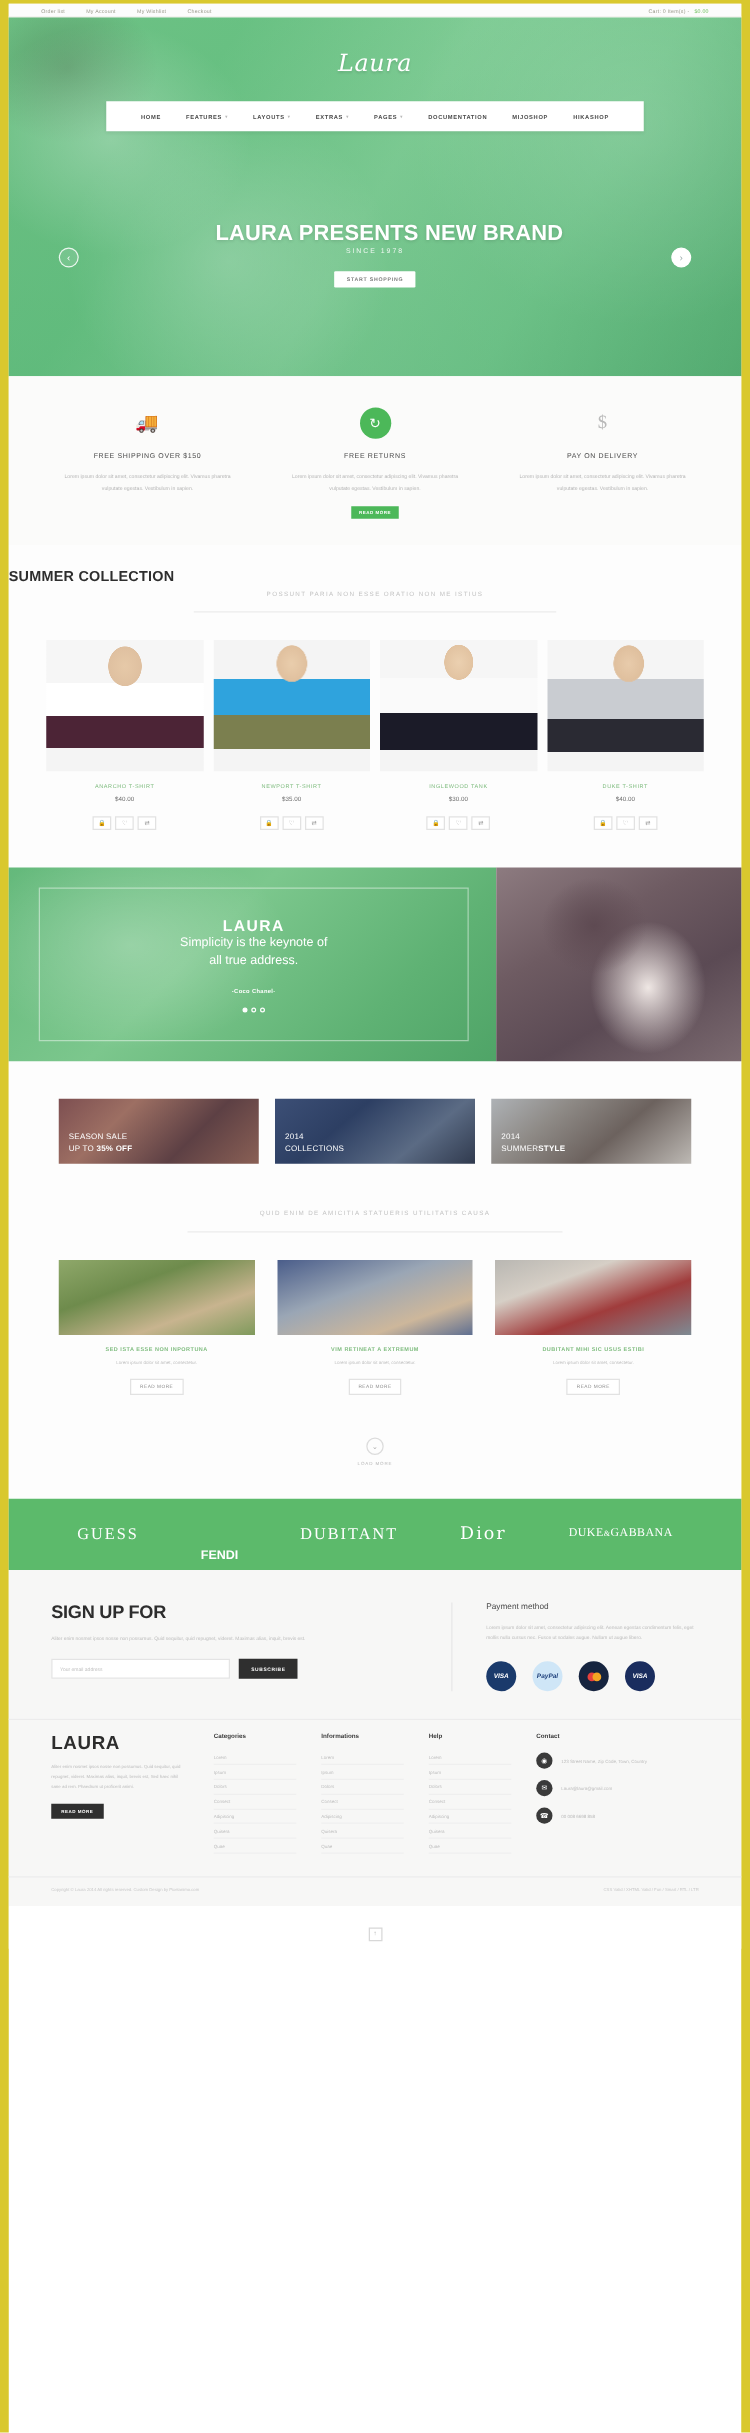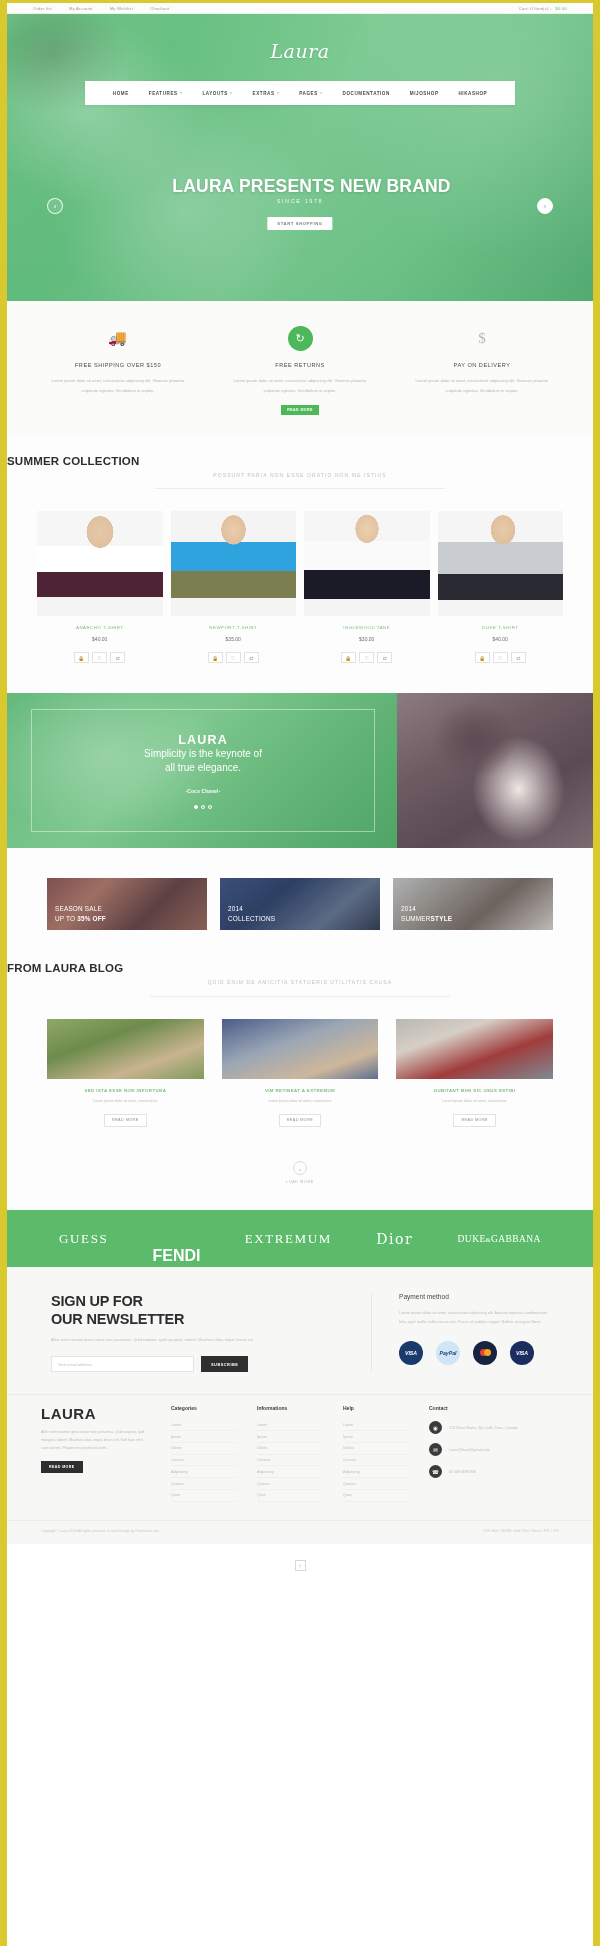--- a/index.html
+++ b/index.html
@@ -209,27 +209,27 @@
 
   
   .brands {
     height: 57px; background: #5cba6b; display: flex;
     align-items: center; justify-content: space-around; padding: 0 30px;
   }
   .brand {
     color: #fff; font-family: "Liberation Serif", serif;
     font-size: 13px; letter-spacing: 1.6px; white-space: nowrap;
   }
-  .brand.f { font-family: "Liberation Sans", sans-serif; font-weight: bold; font-size: 16px; letter-spacing: 0; margin-top: 35px; }
+  .brand.f { font-family: "Liberation Sans", sans-serif; font-weight: bold; font-size: 10px; letter-spacing: 0; margin-top: 35px; }
   .brand.d { font-family: "DejaVu Serif", serif; font-size: 14px; }
   .brand.dg { font-size: 9.5px; letter-spacing: .4px; }
   .brand.dg i { font-style: normal; font-size: 6.5px; }
 
   
-  .newsletter { background: #f7f7f6; padding: 26px 44px 22px; display: flex; gap: 30px; }
+  .newsletter { background: #f7f7f6; padding: 26px 34px 22px; display: flex; gap: 30px; }
   .nl-left { flex: 0 0 290px; }
   .nl-head { font-size: 14.5px; font-weight: bold; color: #2d2d2d; line-height: 1.22; letter-spacing: -.2px; }
   .nl-body { font-size: 3.9px; color: #bcbcbc; line-height: 2.3; margin-top: 8px; }
   .nl-form { display: flex; gap: 7px; margin-top: 11px; align-items: stretch; }
   .nl-input {
     flex: 0 0 143px; height: 16px; background: #fff; border: 1px solid #e4e4e4;
     font-size: 4px; color: #c0c0c0; display: flex; align-items: center; padding: 0 6px;
   }
   .nl-btn {
     background: #2f2f2f; color: #fff; font-size: 3.9px; font-weight: bold;
@@ -425,21 +425,21 @@
 
     </div>
   </div>
 
   <div class="quoteband">
     <div class="quoteleft">
       <div class="quotebox">
         <div class="q-head">LAURA</div>
         <div class="q-text">
           <div>Simplicity is the keynote of</div>
-          <div>all true elegance.</div>
+          <div>all true address.</div>
         </div>
         <div class="q-author">-Coco Chanel-</div>
         <div class="q-dots">
           <span class="on"></span>
           <span></span>
           <span></span>
         </div>
       </div>
     </div>
     <div class="quoteright"></div>
@@ -460,21 +460,20 @@
     </div>
     <div class="promo pm3">
       <div class="pt">
         <div>2014</div>
         <div><span>SUMMER</span><b>STYLE</b></div>
       </div>
     </div>
   </div>
 
   <div class="blog">
-    <div class="sec-title">FROM LAURA BLOG</div>
     <div class="sec-sub">QUID ENIM DE AMICITIA STATUERIS UTILITATIS CAUSA</div>
     <div class="blog-rule"></div>
     <div class="posts">
       <div class="post">
         <div class="post-img bp1"></div>
         <div class="post-title">SED ISTA ESSE NON INPORTUNA</div>
         <div class="post-body">Lorem ipsum dolor sit amet, consectetur.</div>
         <span class="post-btn">READ MORE</span>
       </div>
       <div class="post">
@@ -492,32 +491,31 @@
     </div>
     <div class="loadmore">
       <div class="circ">⌄</div>
       <div class="lbl">LOAD MORE</div>
     </div>
   </div>
 
   <div class="brands">
     <div class="brand">GUESS</div>
     <div class="brand f">FENDI</div>
-    <div class="brand">EXTREMUM</div>
+    <div class="brand">DUBITANT</div>
     <div class="brand d">Dior</div>
     <div class="brand dg">
       <span>DUKE</span><i>&amp;</i><span>GABBANA</span>
     </div>
   </div>
 
   <div class="newsletter">
     <div class="nl-left">
       <div class="nl-head">
         <div>SIGN UP FOR</div>
-        <div>OUR NEWSLETTER</div>
       </div>
       <div class="nl-body">Aliter enim nosmet ipsos nosse non possumus. Quid sequitur, quid repugnet, videret. Maximas alias, inquit, brevis est.</div>
       <div class="nl-form">
         <div class="nl-input">Your email address</div>
         <div class="nl-btn">SUBSCRIBE</div>
       </div>
     </div>
     <div class="nl-right">
       <div class="pm-title">Payment method</div>
       <div class="pm-body">Lorem ipsum dolor sit amet, consectetur adipiscing elit. Aenean egestas condimentum felis, eget mollis nulla cursus nec. Fusce ut sodales augue. Nullam ut augue libero.</div>

